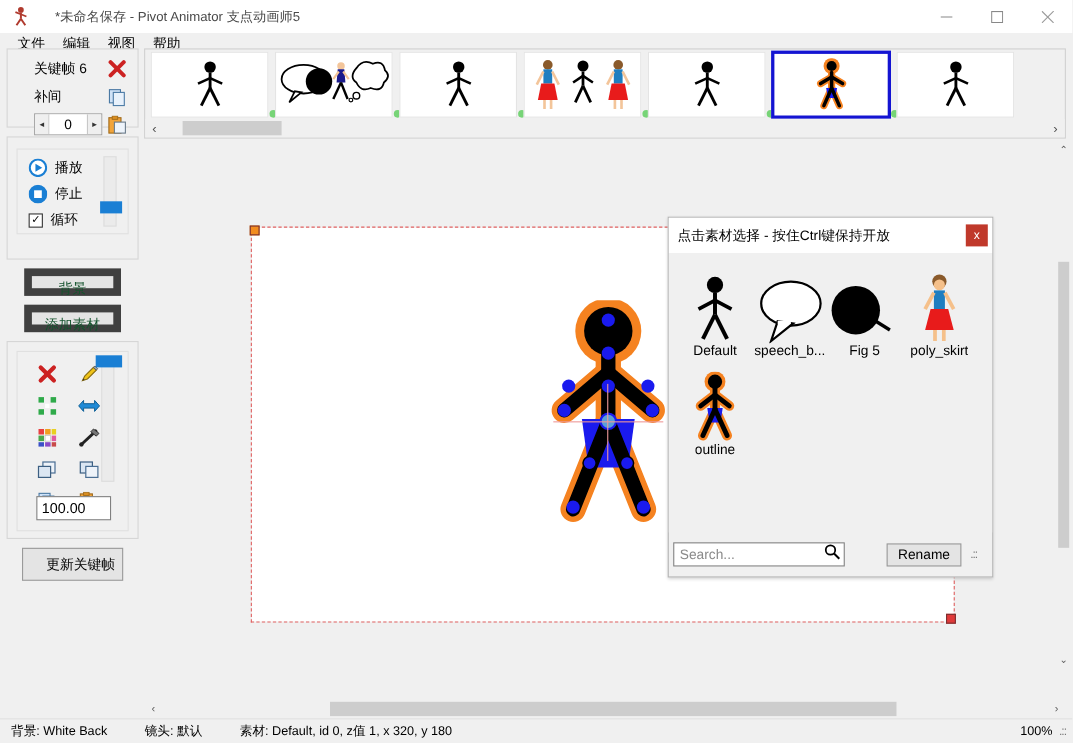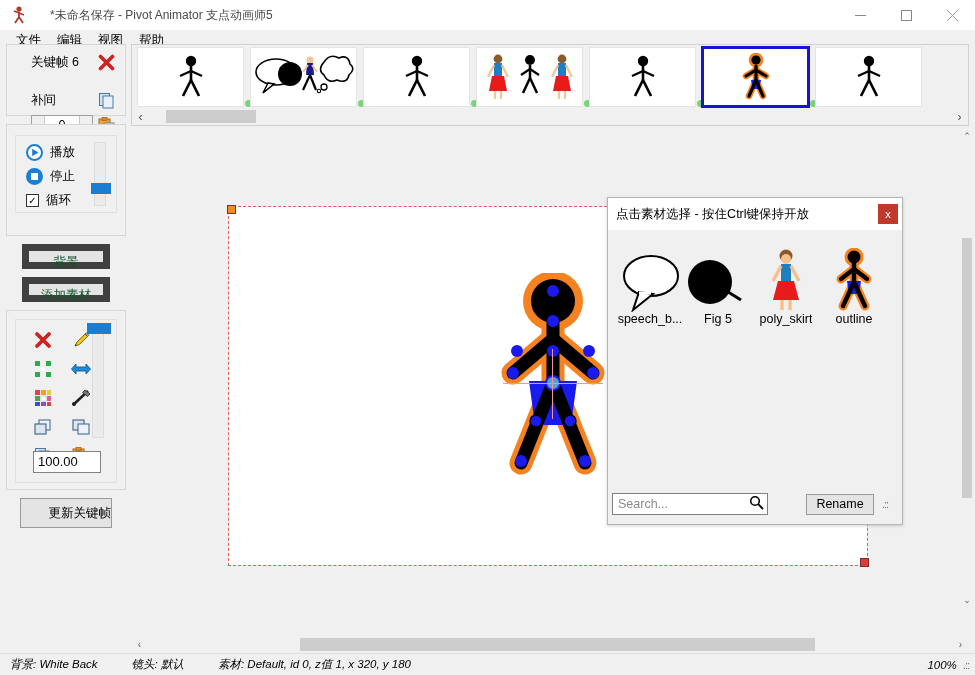--- a/index.html
+++ b/index.html
@@ -175,21 +175,21 @@
     width: 24px; height: 11px; background: #1a7fd4;
   }
   .scale-field {
     position: absolute; left: 17px; bottom: 9px;
     width: 68px; height: 22px; background: #fff; border: 1px solid #808080;
     font-size: 13px; color: #000; line-height: 20px; padding-left: 4px;
   }
   .btn-update {
     display: block; width: 92px; margin: 0 auto; height: 30px;
     background: #e4e4e4; border: 1px solid #9a9a9a;
-    font-size: 12.5px; color: #000; text-align: right; line-height: 28px; padding-left: 21px;
+    font-size: 12.5px; color: #000; text-align: left; line-height: 28px; padding-left: 21px;
   }
 
   
   .workarea {
     position: absolute; left: 131px; top: 128px;
     width: 838px; height: 525px;
     background: #f0f0f0;
   }
   .canvas-sheet {
     position: absolute; left: 98px; top: 79px;
@@ -293,21 +293,21 @@
     font-size: 12.5px; text-align: center; line-height: 19px; color: #000;
   }
   .grip { margin-left: 8px; font-size: 11px; color: #777; letter-spacing: -1px; }
 
   
   .statusbar {
     position: absolute; left: 0; bottom: 0; width: 975px; height: 22px;
     background: #f0f0f0; border-top: 1px solid #e0e0e0;
     display: flex; align-items: center;
   }
-  .st-item { font-size: 11.5px; color: #000; white-space: nowrap; font-style: italic; }
+  .st-item { font-size: 11.5px; color: #000; white-space: nowrap; }
   .st-bg { margin-left: 10px; }
   .st-cam { margin-left: 34px; }
   .st-sprite { margin-left: 34px; }
   .st-zoom { margin-left: auto; margin-right: 6px; font-size: 11.5px; }
   .st-grip { margin-right: 6px; font-size: 11px; color: #777; letter-spacing: -1px; }
 </style>
 </head>
 <body>
 
 <div id="app">
@@ -504,21 +504,21 @@
     <div class="panel kf-panel">
       <div class="kf-row">
         <div class="kf-label">关键帧 6</div>
         <div class="kf-icon">
           <svg width="17" height="17" viewBox="0 0 17 17">
             <line x1="2.5" y1="2.5" x2="14.5" y2="14.5" stroke="#cc2222" stroke-width="3.6" stroke-linecap="round"></line>
             <line x1="14.5" y1="2.5" x2="2.5" y2="14.5" stroke="#cc2222" stroke-width="3.6" stroke-linecap="round"></line>
           </svg>
         </div>
       </div>
-      <div class="kf-row" style="margin-top:16px;">
+      <div class="kf-row" style="margin-top:4px;">
         <div class="kf-label">补间</div>
         <div class="kf-icon">
           <svg width="17" height="17" viewBox="0 0 17 17">
             <rect x="1.5" y="1.5" width="10" height="12" fill="#cfe2f7" stroke="#4a79a4" stroke-width="1"></rect>
             <rect x="5" y="4" width="10" height="12" fill="#e8f1fb" stroke="#4a79a4" stroke-width="1"></rect>
           </svg>
         </div>
       </div>
       <div class="kf-row" style="margin-top:3px;">
         <div class="spin">
@@ -725,20 +725,33 @@
 
   <div class="dialog">
     <div class="dlg-title">
       <div class="dlg-title-text">点击素材选择 - 按住Ctrl键保持开放</div>
       <div class="dlg-close">x</div>
     </div>
 
     <div class="dlg-body">
       <div class="sprite-grid">
 
+        <div class="sprite-cell">
+          <div class="sprite-art">
+            <svg width="48" height="62" viewBox="0 0 48 62">
+              <circle cx="24" cy="9" r="7.4" fill="#000"></circle>
+              <line x1="24" y1="16" x2="24" y2="36" stroke="#000" stroke-width="3.6"></line>
+              <line x1="24" y1="23" x2="9" y2="31" stroke="#000" stroke-width="3.4"></line>
+              <line x1="24" y1="23" x2="39" y2="31" stroke="#000" stroke-width="3.4"></line>
+              <line x1="24" y1="36" x2="13" y2="58" stroke="#000" stroke-width="3.6"></line>
+              <line x1="24" y1="36" x2="35" y2="58" stroke="#000" stroke-width="3.6"></line>
+            </svg>
+          </div>
+          <div class="sprite-name">Default</div>
+        </div>
 
 
 
         <div class="sprite-cell">
           <div class="sprite-art">
             <svg width="62" height="60" viewBox="0 0 62 60">
               <ellipse cx="32" cy="24" rx="27" ry="20" fill="#fff" stroke="#000" stroke-width="2"></ellipse>
               <path d="M20 40 L14 58 L34 42 Z" fill="#fff" stroke="#000" stroke-width="2"></path>
               <path d="M20 41 L32 41" stroke="#fff" stroke-width="3"></path>
             </svg>

